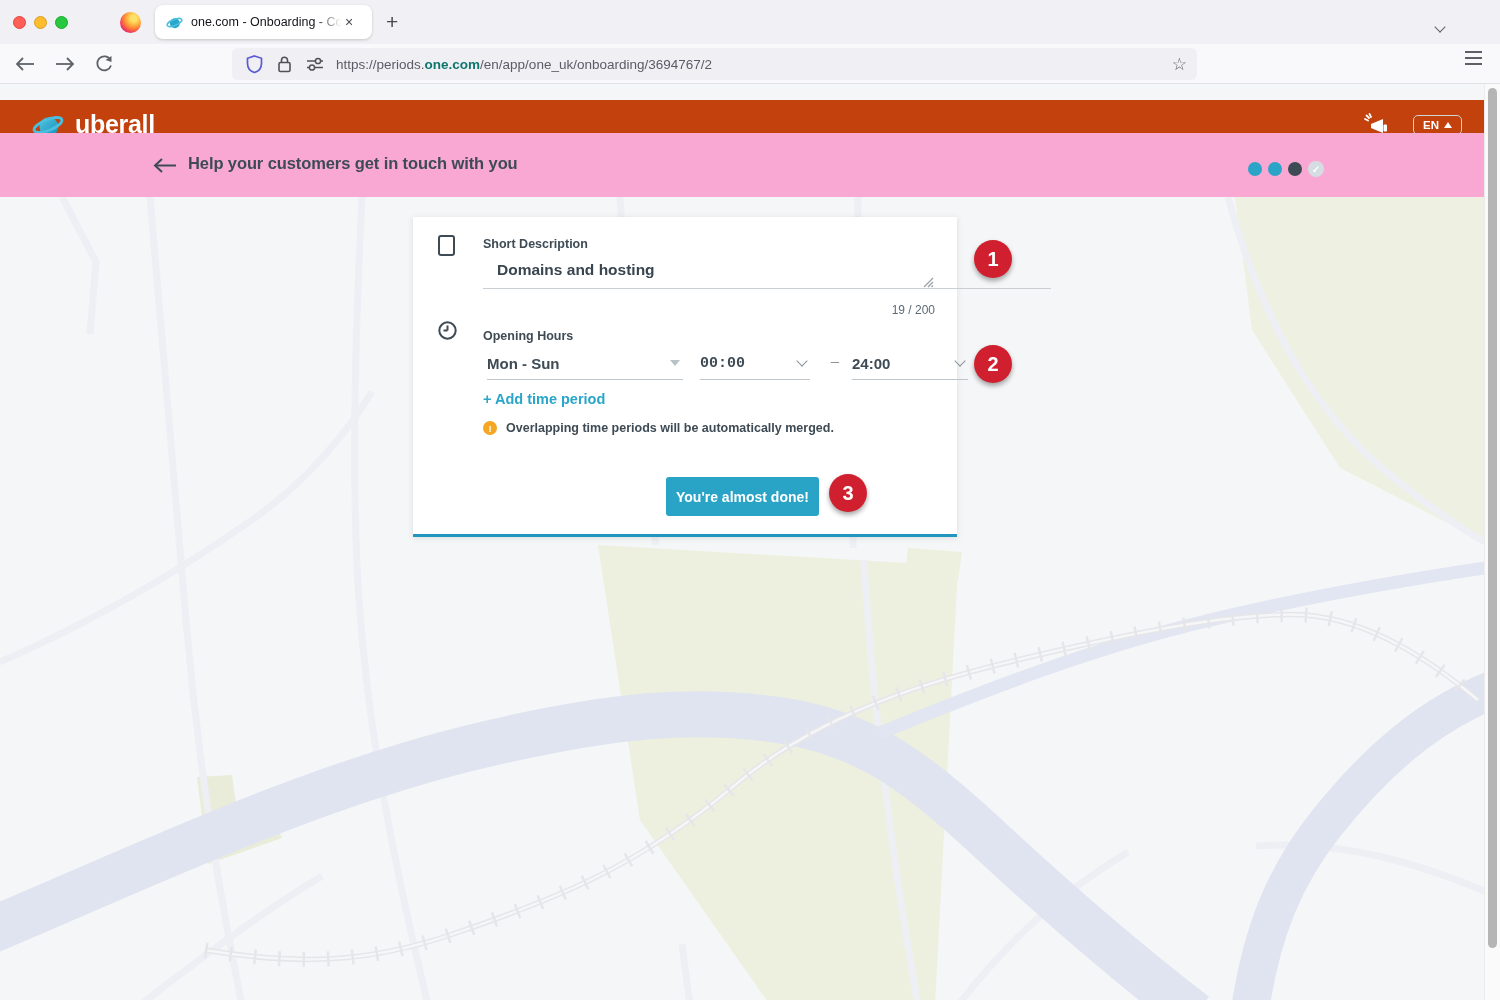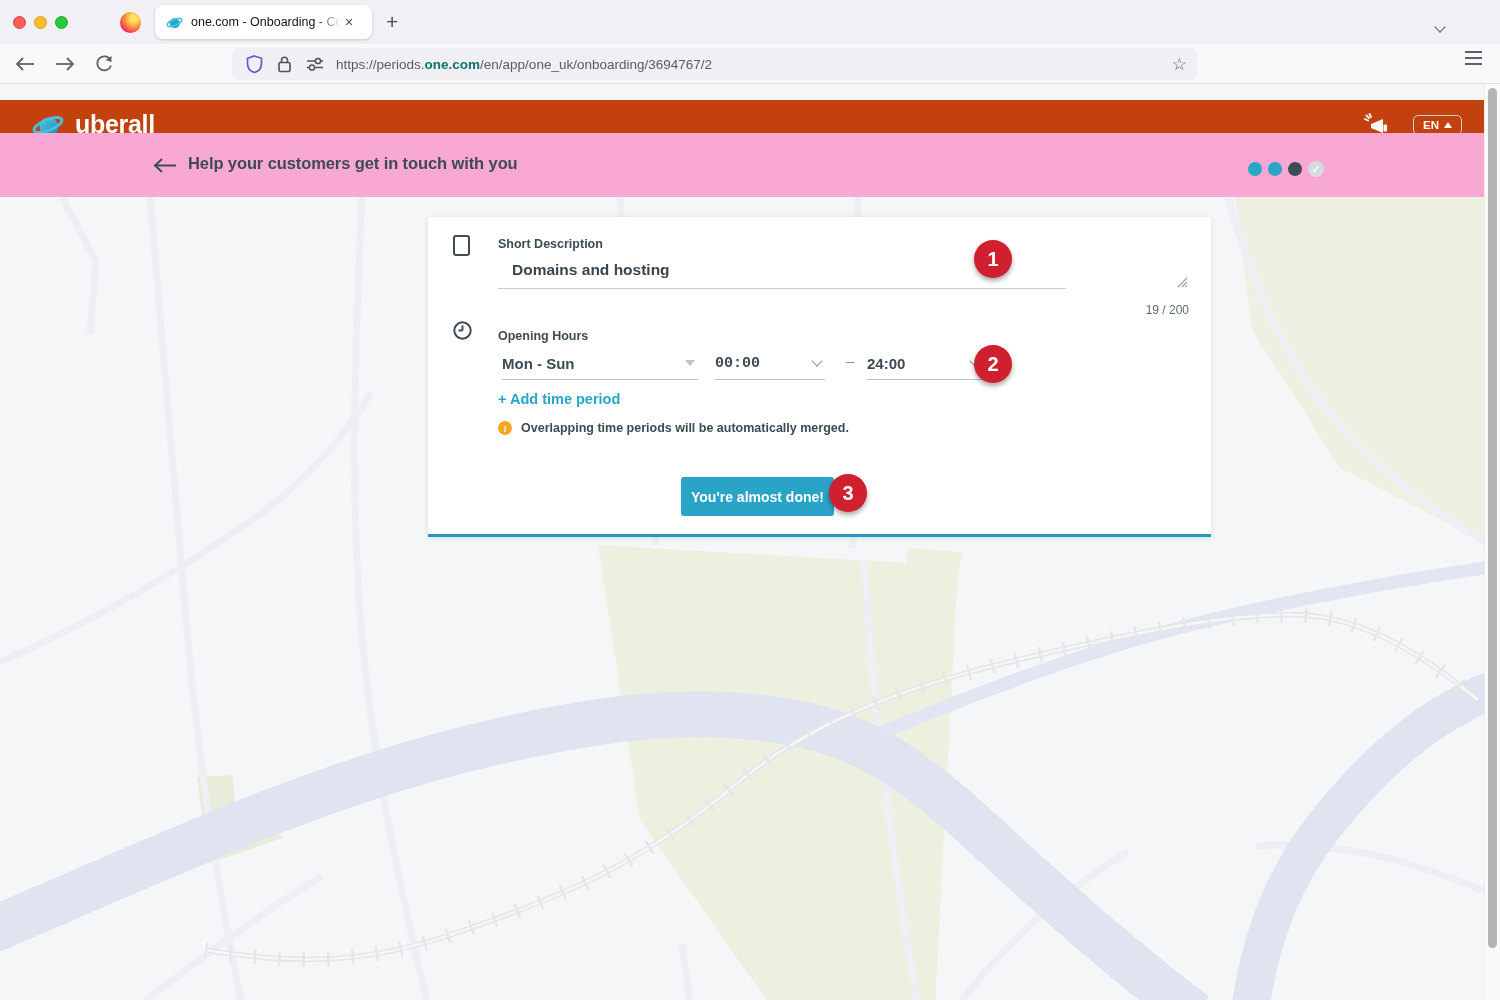--- a/index.html
+++ b/index.html
@@ -55,22 +55,22 @@
   .dot.teal { background:#2aa4c7; }
   .dot.dark { background:#3e4b55; }
   .dot.done { width:16px; height:16px; background:#d5dde3; color:#fff; font-size:10px; font-weight:bold;
     display:flex; align-items:center; justify-content:center; }
 
   
   .main { position:absolute; top:197px; left:0; width:1500px; height:803px; background:#f5f6f7; }
   .map-svg { position:absolute; inset:0; }
 
   
-  .card { position:absolute; left:413px; top:20px; width:783px; height:320px; background:#fff;
-    border-bottom:3px solid #2196be; box-shadow:0 1px 6px rgba(61,74,84,.14);margin-left:15px; }
+  .card { position:absolute; left:413px; top:20px; width:544px; height:320px; background:#fff;
+    border-bottom:3px solid #2196be; box-shadow:0 1px 6px rgba(61,74,84,.14); }
   .field-label { position:absolute; font-size:12.5px; font-weight:bold; color:#3e4b55; }
   .field-value { position:absolute; font-size:15.5px; font-weight:bold; color:#39454f; }
   .underline { position:absolute; height:1px; background:#c9ced3; }
   .counter { position:absolute; right:22px; top:86px; font-size:12px; color:#5c6b76; }
   .desc-icon { position:absolute; left:25px; top:18px; width:17px; height:21px; border:2px solid #3e4b55; border-radius:3px; }
   .select-field { position:absolute; top:130px; height:33px; border-bottom:1px solid #bfc6cb; font-size:15px; font-weight:bold;
     color:#3e4b55; display:flex; align-items:center; }
   .tri-down { position:absolute; right:3px; top:13px; width:0; height:0; border-left:5px solid transparent; border-right:5px solid transparent; border-top:6px solid #b9c2c8; }
   .chev-sm { position:absolute; right:4px; top:10px; width:8px; height:8px; border-right:1.5px solid #8b949b; border-bottom:1.5px solid #8b949b; transform:rotate(45deg); }
   .time-dash { position:absolute; left:410px; top:135px; width:24px; text-align:center; font-size:15px; color:#8b949b; }

